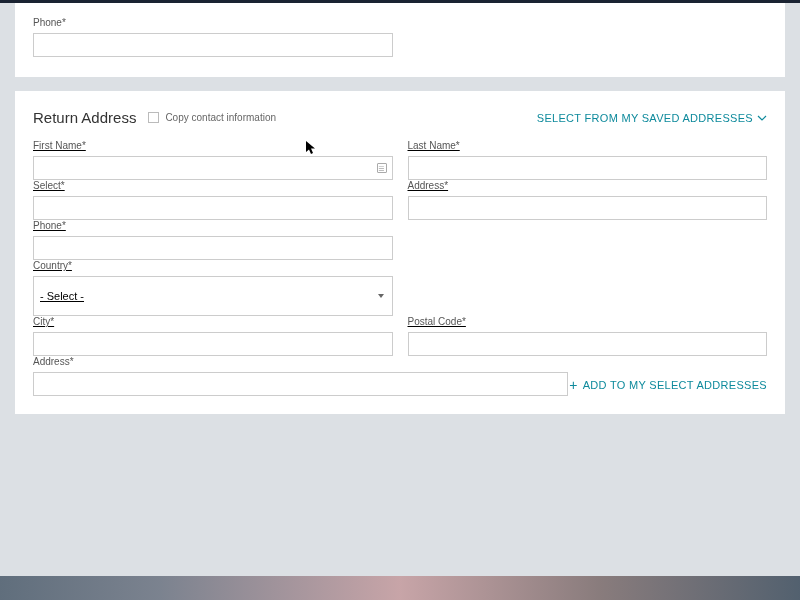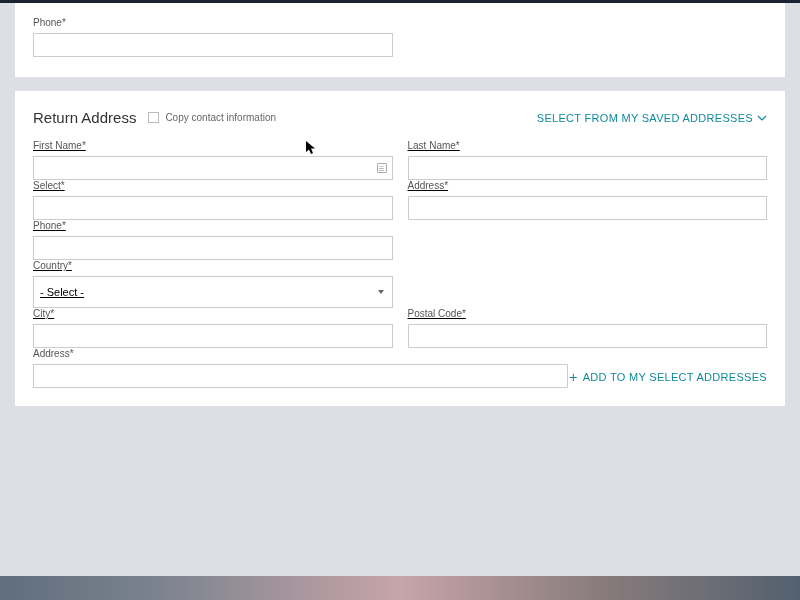--- a/index.html
+++ b/index.html
@@ -107,21 +107,21 @@
       border-radius: 1px;
       font-size: 7px;
       color: #aaa;
       display: flex;
       align-items: center;
       justify-content: center;
       line-height: 1;
     }
     .select {
       width: 100%;
-      height: 32px;
+      height: 40px;
       border: 1px solid #ccc;
       background: #fff;
       padding: 4px 6px;
       font-size: 11px;
       position: relative;
       display: flex;
       align-items: center;
       cursor: pointer;
     }
     .select-caret {

